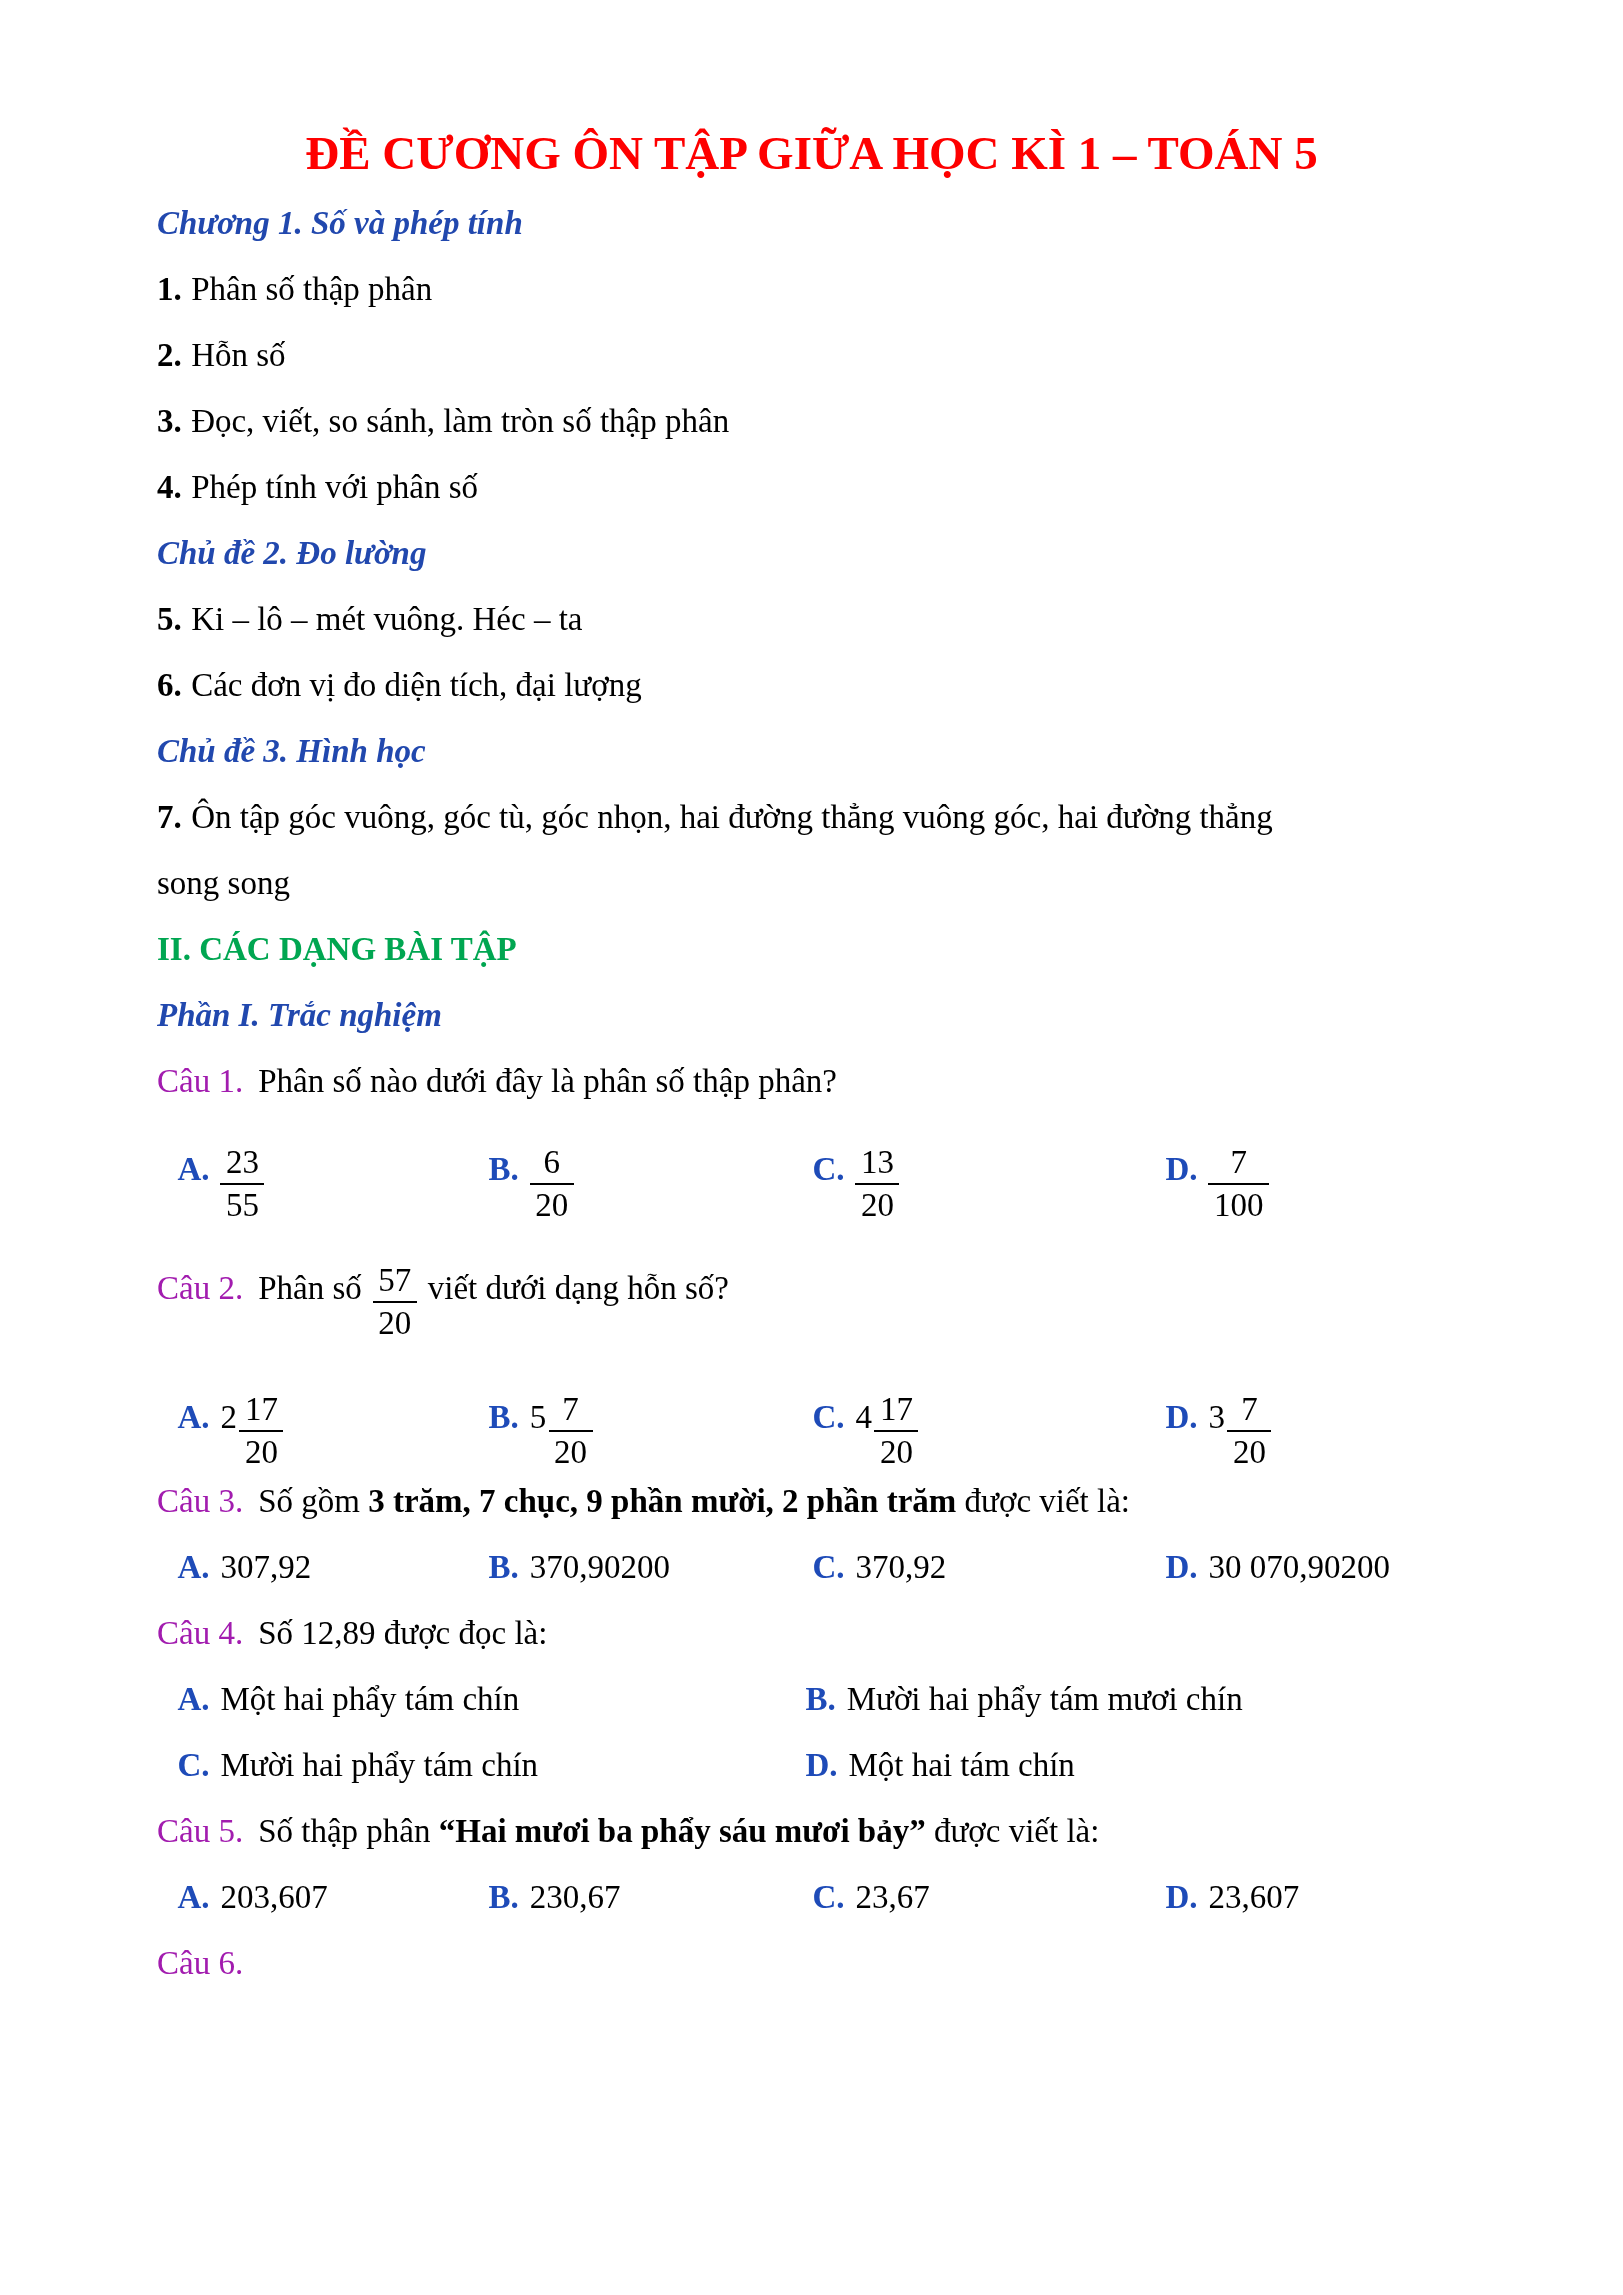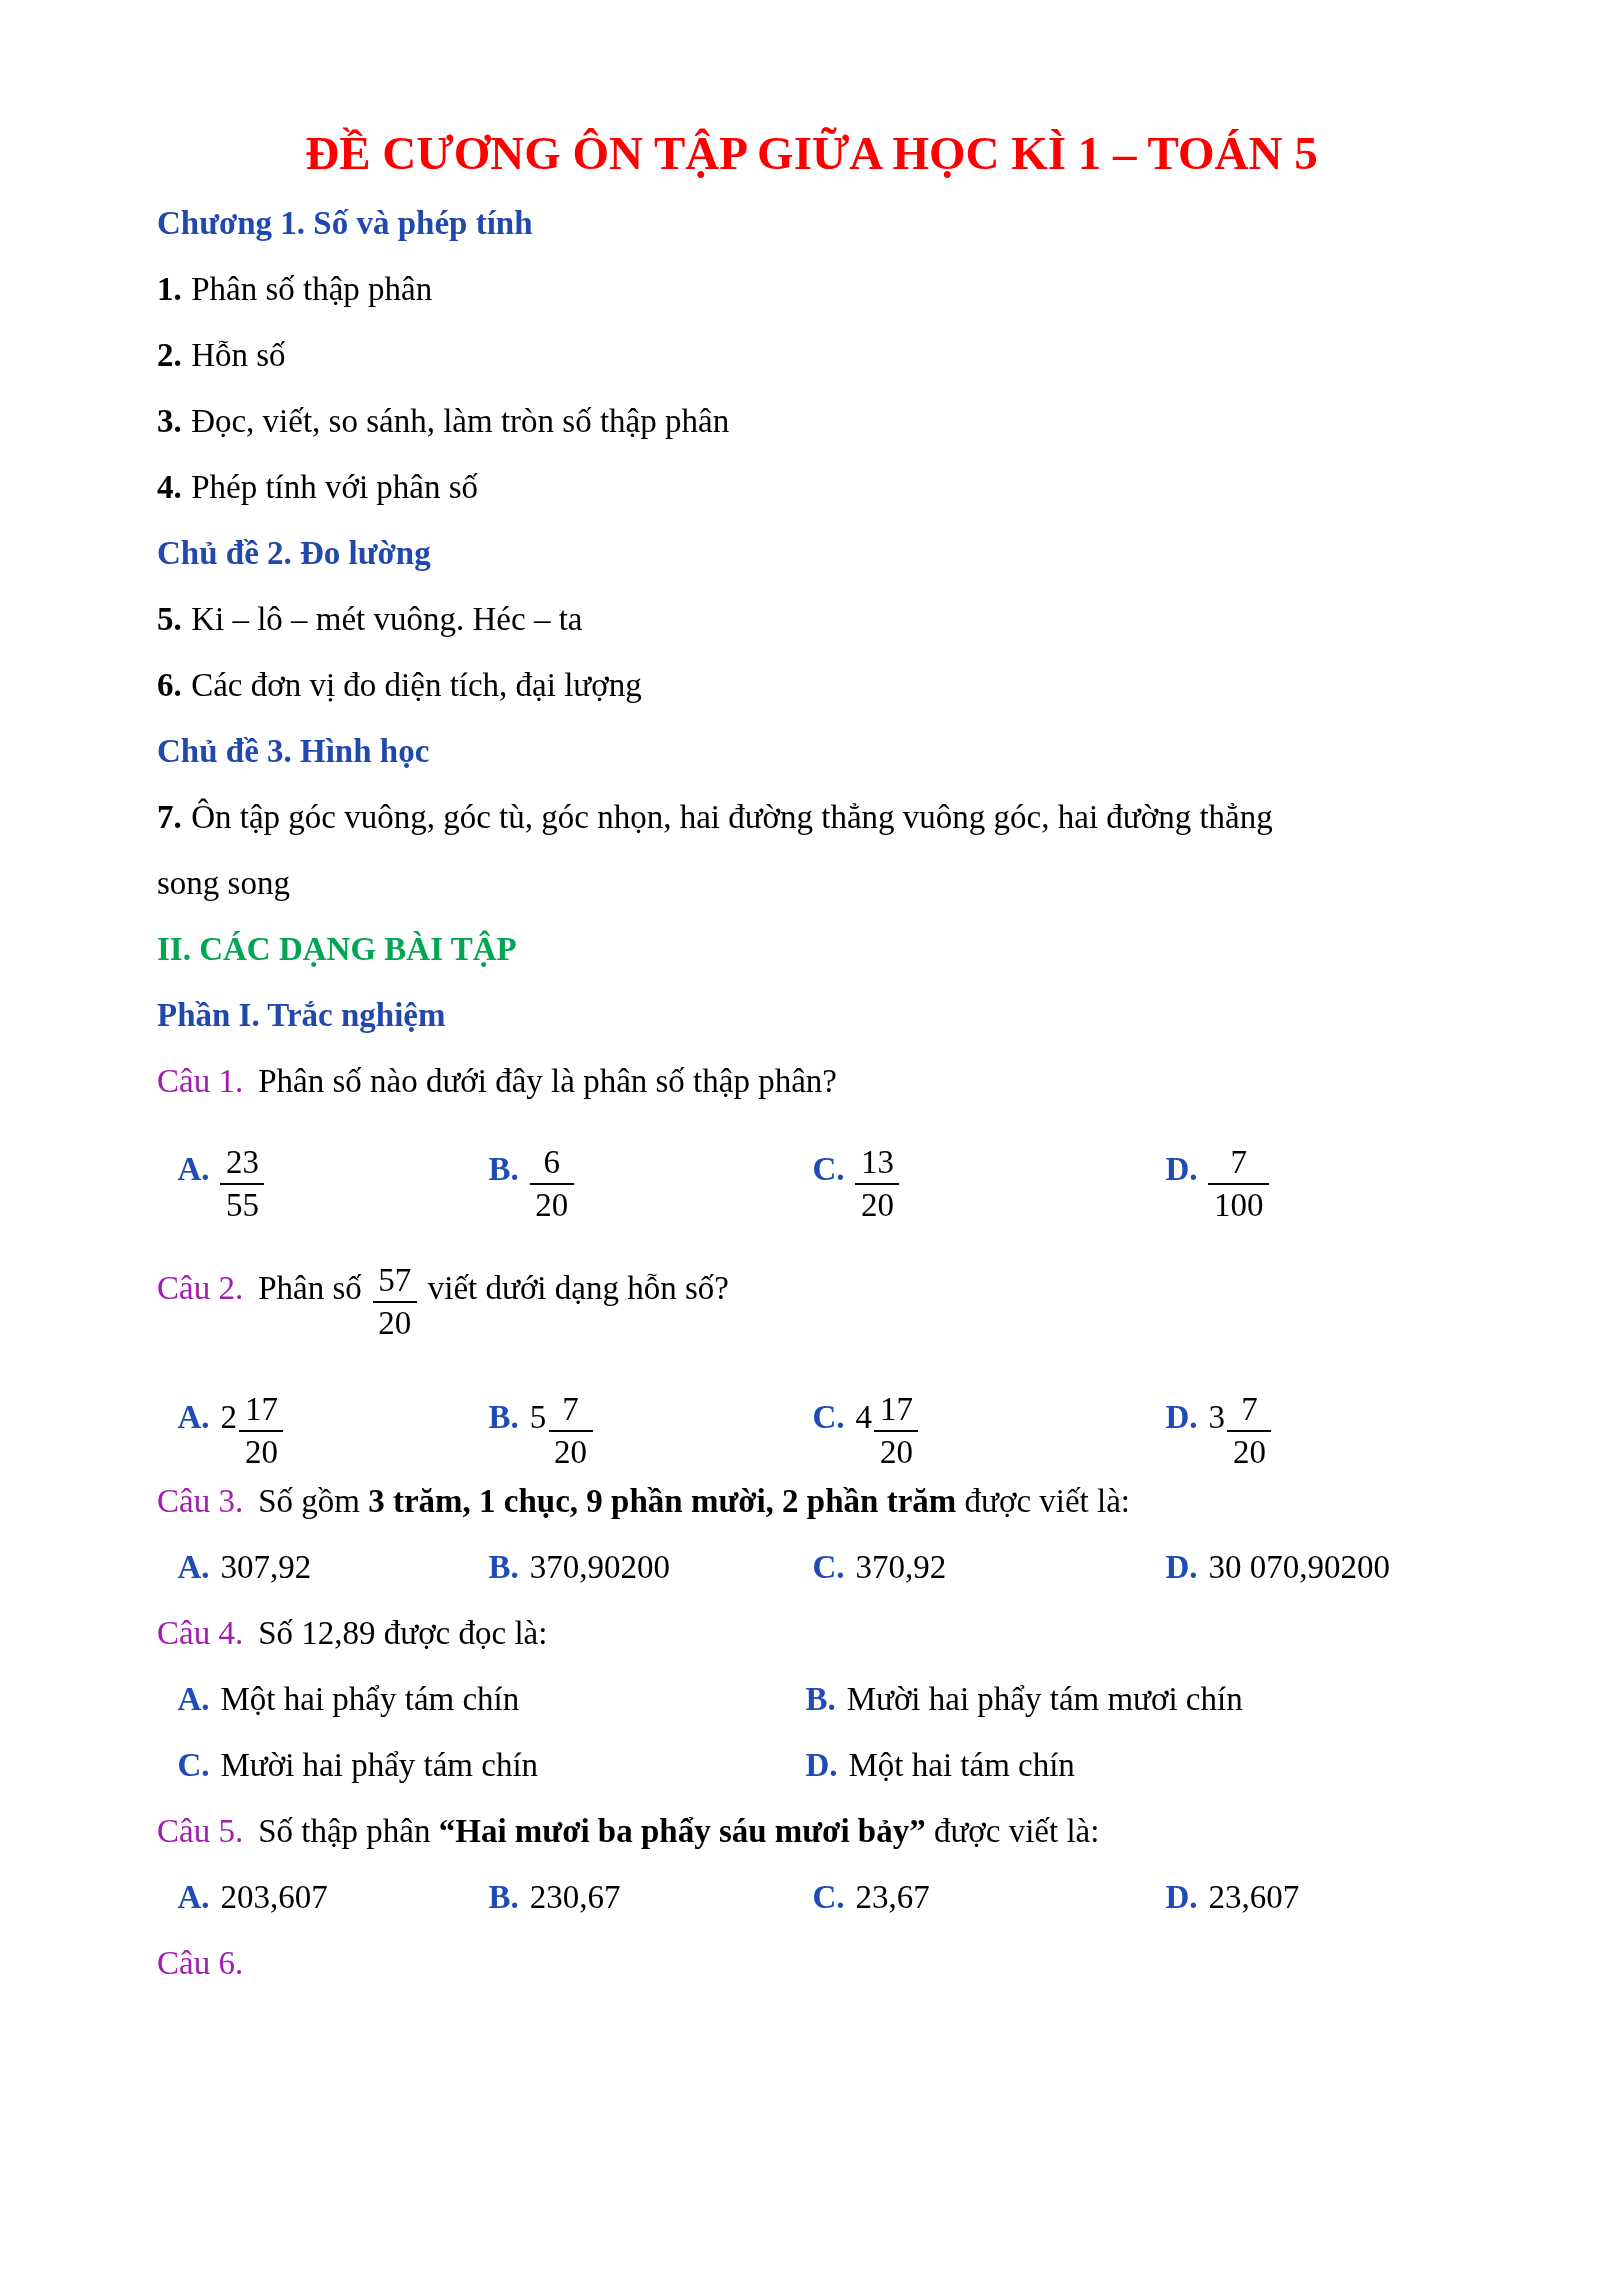--- a/index.html
+++ b/index.html
@@ -10,21 +10,21 @@
     font-size: 33px; color: #000000;
     overflow: hidden;
   }
   .content { padding: 116px 157px 0 157px; }
 
   .title {
     text-align: center; color: #fe0000; font-weight: bold;
     font-size: 47px; line-height: 74px; white-space: nowrap;
   }
   .h-green { color: #00a651; font-weight: bold; line-height: 66px; white-space: nowrap; }
-  .h-blue  { color: #2148ae; font-weight: bold; line-height: 66px; white-space: nowrap; }
+  .h-blue  { color: #2148ae; font-weight: bold; line-height: 66px; white-space: nowrap; font-style: italic; }
   .mt16 { margin-top: 12.6px; }
   .mt6  { margin-top: 4.7px; }
   .mt26 { margin-top: 20.4px; }
   .mt40 { margin-top: 31px; }
 
   .line { line-height: 66px; white-space: nowrap; }
   .item { line-height: 66px; white-space: nowrap; }
   .item .num { font-weight: bold; margin-right: 9.4px; }
 
   .q { line-height: 66px; white-space: nowrap; }
@@ -150,21 +150,21 @@
       <span class="letter">D.</span>
       <span class="whole">3</span>
       <span class="frac">
           <span class="fnum">7</span>
           <span class="fden">20</span>
         </span>
     </div>
   </div>
 
   <div class="q">
-    <span class="qlabel">Câu 3.</span><span>Số gồm </span><span class="bold">3 trăm, 1 chục, 9 phần mười, 2 phần trăm</span><span> được viết là:</span>
+    <span class="qlabel">Câu 3.</span><span>Số gồm </span><span class="bold">3 trăm, 7 chục, 9 phần mười, 2 phần trăm</span><span> được viết là:</span>
   </div>
   <div class="opt-row">
     <div class="opt c1">
         <span class="letter">A.</span>
         <span>307,92</span>
       </div>
     <div class="opt c2">
         <span class="letter">B.</span>
         <span>370,90200</span>
       </div>

